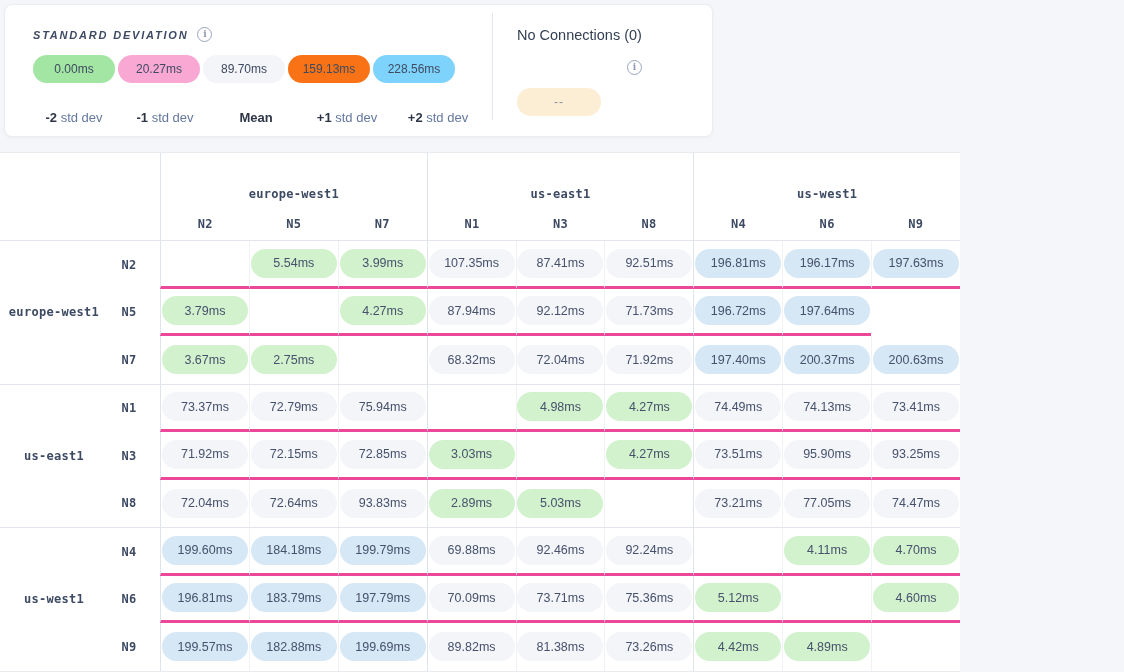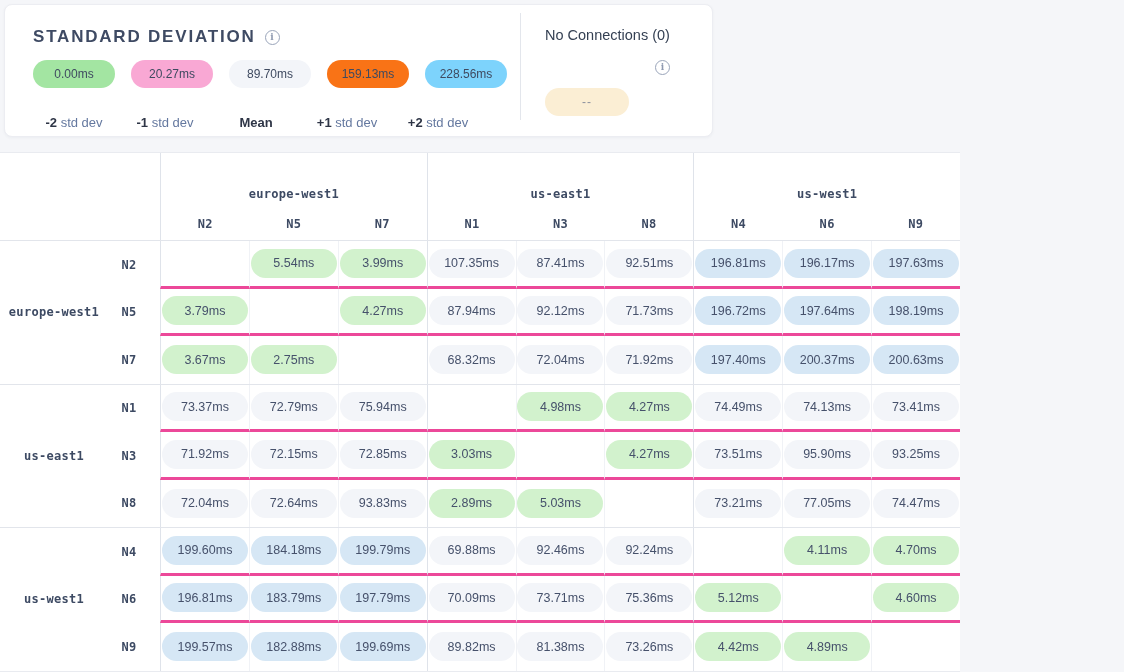--- a/index.html
+++ b/index.html
@@ -17,30 +17,31 @@
     width:709px; height:133px;
     background:#ffffff;
     border:1px solid #ecedf2;
     border-radius:8px;
     box-shadow:0 1px 3px rgba(60,70,90,.05);
     display:flex;
   }
   .legend-left { padding:22px 0 0 28px; }
   .legend-title-row { display:flex; align-items:center; gap:9px; }
   .legend-title {
-    font-size:17px; font-weight:bold; letter-spacing:1.8px;
+    font-size:11px; font-weight:bold; letter-spacing:1.8px;
     color:#3e4a63;
+    font-style:italic;
   }
   .info-icon {
     width:15px; height:15px; border:1.4px solid #9aa5ba; border-radius:50%;
     color:#8e99b0; font-size:9px; line-height:1; font-weight:bold;
     display:inline-flex; align-items:center; justify-content:center;
     font-family:"DejaVu Serif", serif; cursor:pointer; flex:0 0 auto;
   }
-  .legend-pills { display:flex; gap:16px; margin-top:13px; }
+  .legend-pills { display:flex; gap:3px; margin-top:13px; }
   .legend-pill {
     width:82px; height:28px; border-radius:14px;
     display:flex; align-items:center; justify-content:center;
     font-size:12px; color:#3f4a60;
   }
   .legend-labels { display:flex; gap:9px; margin-top:27px; }
   .legend-label { width:82px; text-align:center; font-size:13px; color:#64789f; white-space:nowrap; }
   .legend-label b { color:#2e3546; font-weight:bold; }
   .legend-divider { width:1px; background:#e3e6ec; margin:8px 0 16px 13px; }
   .legend-right { padding:22px 0 0 24px; }
@@ -209,23 +210,20 @@
           </div>
           <div class="cell">
             <div class="pill mid">71.73ms</div>
           </div>
           <div class="cell group-start">
             <div class="pill high">196.72ms</div>
           </div>
           <div class="cell">
             <div class="pill high">197.64ms</div>
           </div>
-          <div class="cell">
-            <div class="pill high">198.19ms</div>
-          </div>
         </div>
         <div class="mrow">
           <div class="label-cell">
             <div class="label-region mono-label"></div>
             <div class="label-node mono-label">N7</div>
           </div>
           <div class="cell group-start">
             <div class="pill low">3.67ms</div>
           </div>
           <div class="cell">

